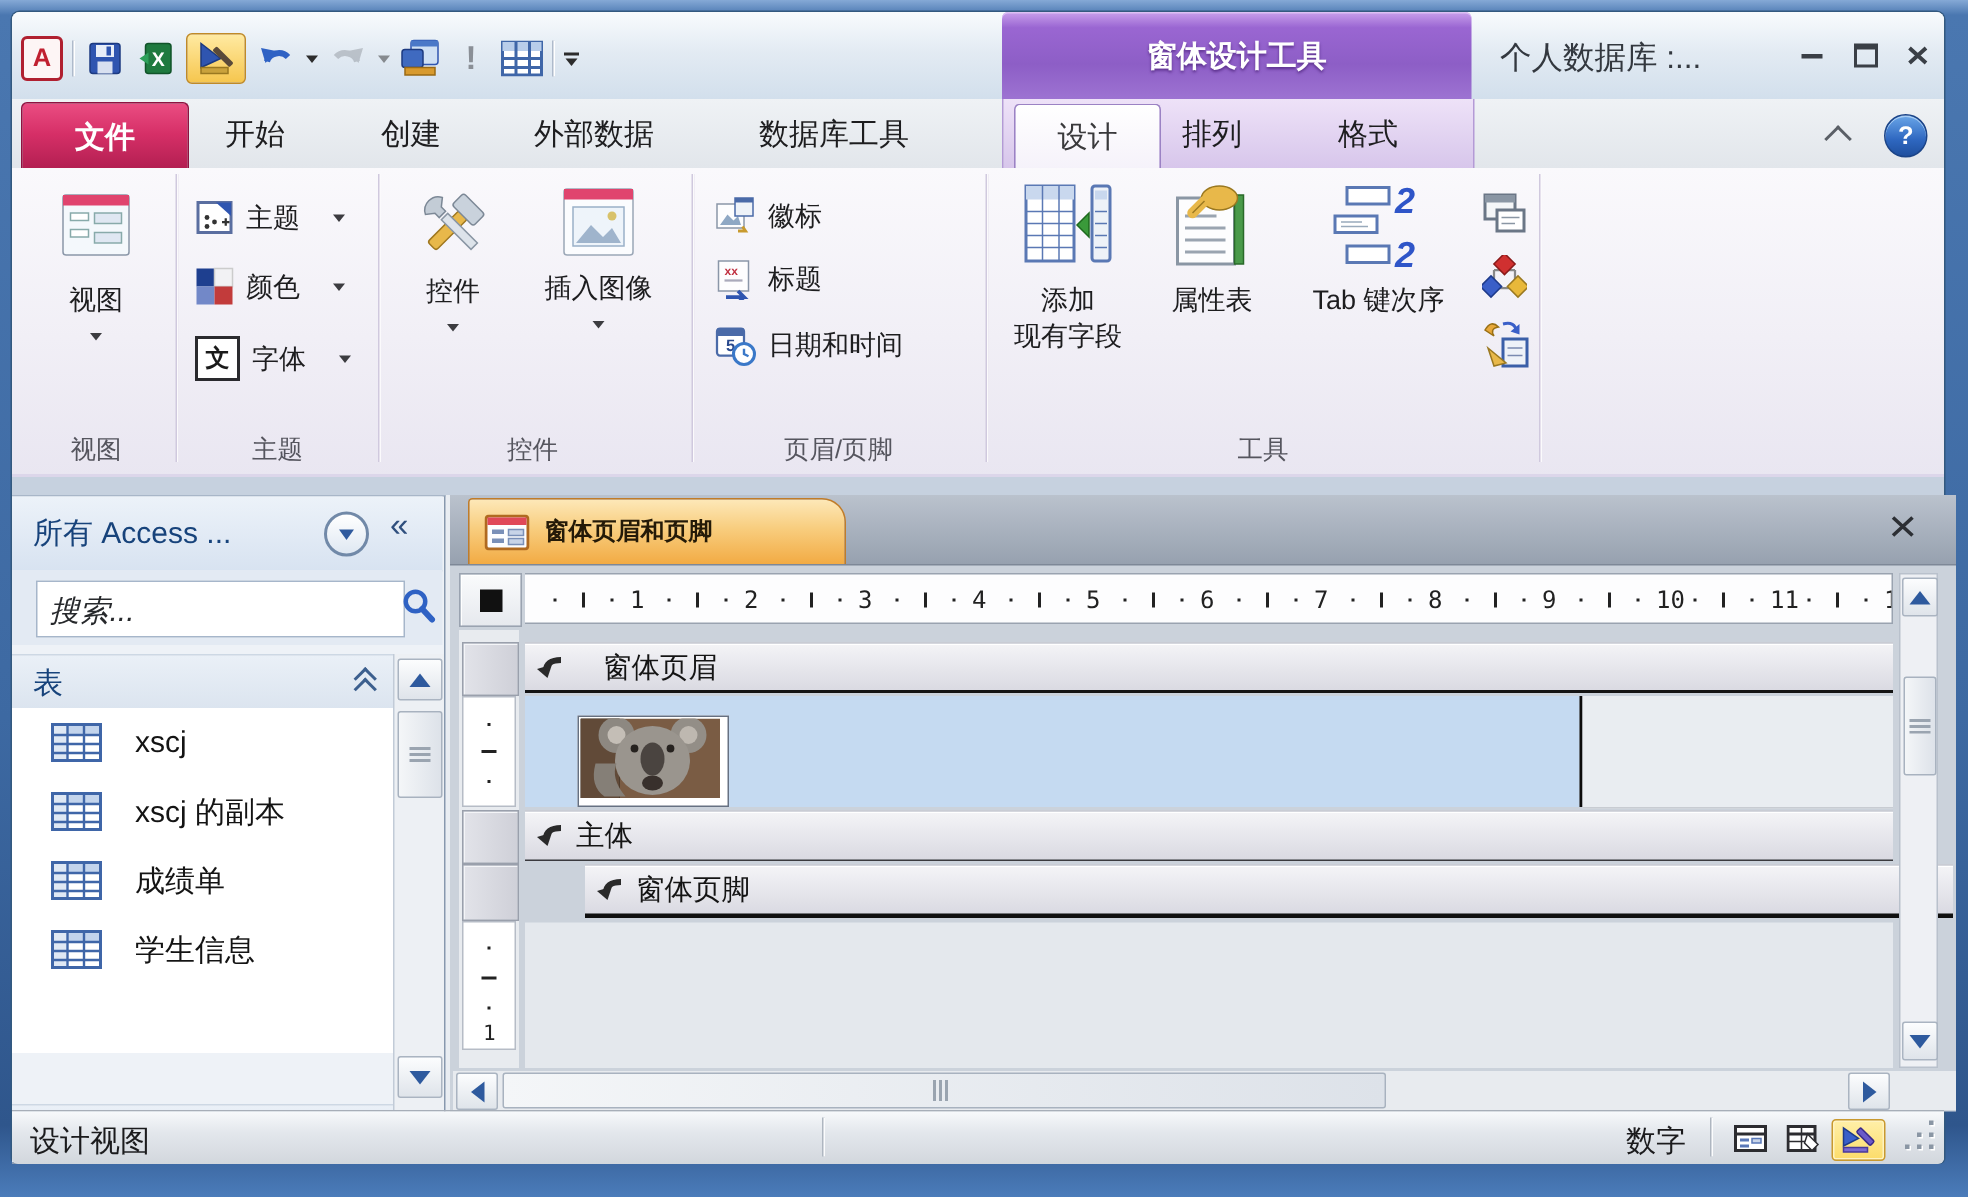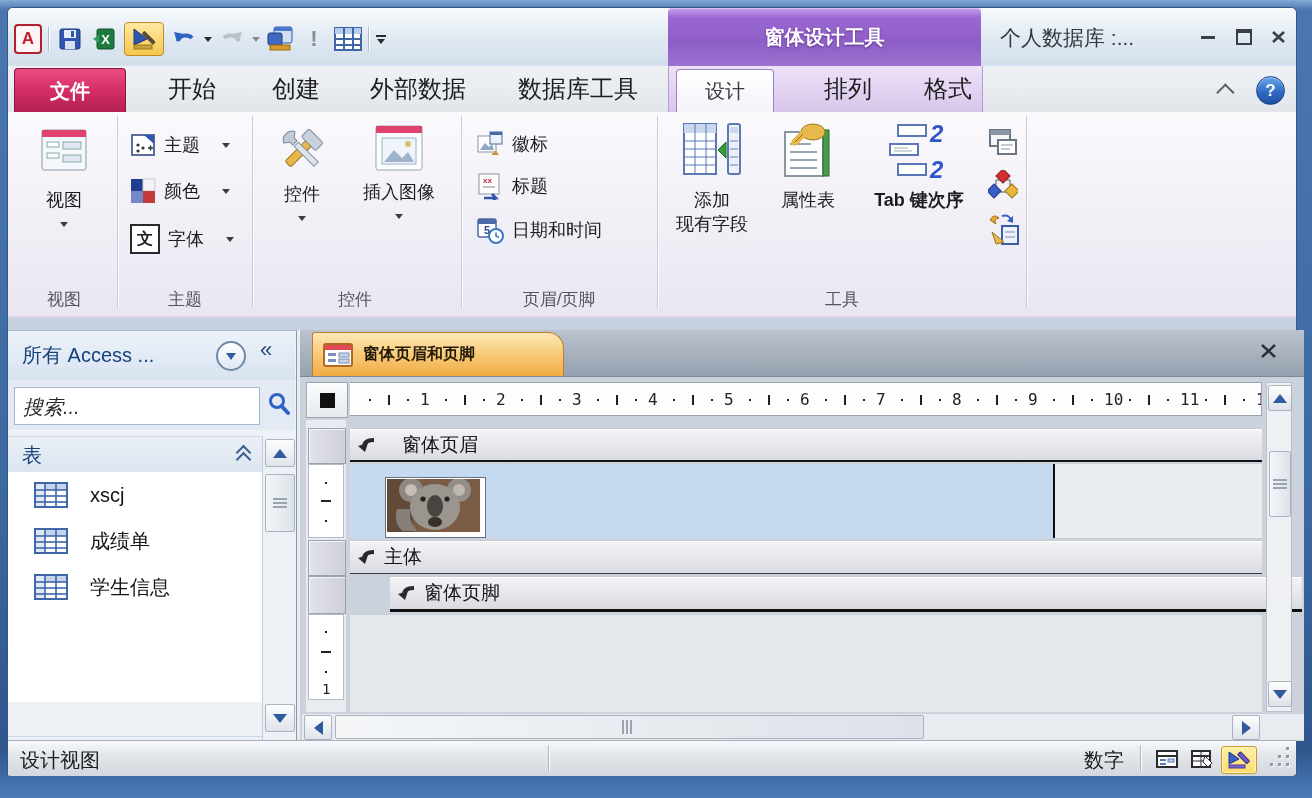--- a/index.html
+++ b/index.html
@@ -22,21 +22,21 @@
     box-shadow:inset 0 1px 0 #dcc0f4;display:flex;align-items:center;justify-content:center;}
   .ctx-title span{color:#fff;font-size:20px;font-weight:bold;text-shadow:0 1px 2px #5a2f8a;}
   .win-title{left:1000px;top:24px;width:190px;font-size:21px;color:#33383f;}
   .winctl{top:28px;width:24px;height:18px;display:flex;align-items:center;justify-content:center;}
   
   .tabrow{left:8px;top:66px;width:1288px;height:46px;background:linear-gradient(#eff2f5,#e2e6eb);}
   .ctx-tabzone{left:668px;top:66px;width:313px;height:46px;background:linear-gradient(#eee2f8,#d7c6eb);border-left:1px solid #b49ad6;border-right:1px solid #b49ad6;}
   .file-tab{left:14px;top:68px;width:110px;height:45px;border-radius:4px 4px 0 0;
     background:linear-gradient(#ea4d82 0%,#d62f67 45%,#b01e50 100%);border:1px solid #8e1240;border-bottom:none;
     display:flex;align-items:center;justify-content:center;color:#fff;font-weight:bold;font-size:20px;}
-  .rtab{top:66px;height:46px;display:flex;align-items:center;justify-content:flex-end;font-size:24px;color:#1d1d1f;}
+  .rtab{top:66px;height:46px;display:flex;align-items:center;justify-content:flex-start;font-size:20px;color:#1d1d1f;}
   .rtab-active{left:676px;top:69px;width:96px;height:43px;border:1px solid #9b82c4;border-bottom:none;border-radius:4px 4px 0 0;
     background:linear-gradient(#ffffff,#f5f2fa);display:flex;align-items:center;justify-content:center;font-size:20px;color:#3a3a3c;}
   .min-ribbon{left:1214px;top:80px;width:26px;height:20px;display:flex;align-items:center;justify-content:center;}
   .chev-up{width:11px;height:11px;border-left:2px solid #5a5f66;border-top:2px solid #5a5f66;transform:rotate(45deg) translateY(3px);}
   .help-btn{left:1256px;top:76px;width:27px;height:27px;border-radius:50%;
     background:linear-gradient(#6aa6e8,#2e67c0 60%,#1f4f9e);border:1px solid #1b4488;
     color:#fff;font-weight:bold;font-size:17px;display:flex;align-items:center;justify-content:center;box-shadow:inset 0 1px 0 #a8cdf4;}
   
   .ribbon{left:8px;top:112px;width:1288px;height:206px;
     background:linear-gradient(180deg,#faf9fc 0%,#f1eff6 55%,#e9e6f1 100%);
@@ -50,21 +50,21 @@
   .sm-caret{width:0;height:0;border-left:4px solid transparent;border-right:4px solid transparent;border-top:5px solid #3c3c40;}
   .fontbox{width:26px;height:26px;border:2px solid #2a2a2e;background:#fff;display:flex;align-items:center;justify-content:center;font-size:16px;font-weight:bold;color:#1a1a1a;}
   
   .nav{left:8px;top:330px;width:288px;height:410px;background:#eef2f7;border-right:1px solid #8798ad;border-top:1px solid #a8b6c8;}
   .nav-head{left:8px;top:331px;width:287px;height:49px;background:linear-gradient(#ecf2f9,#d8e3f1);border-bottom:1px solid #c3cfdd;}
   .nav-head-label{position:absolute;left:14px;top:11px;font-size:20px;color:#17437b;}
   .nav-dd{position:absolute;left:208px;top:10px;width:26px;height:26px;border:2px solid #7189a8;border-radius:50%;background:linear-gradient(#fff,#dfe8f2);display:flex;align-items:center;justify-content:center;}
   .nav-dd i{width:0;height:0;border-left:5px solid transparent;border-right:5px solid transparent;border-top:7px solid #2f5a9e;}
   .nav-collapse{position:absolute;left:252px;top:6px;font-size:22px;color:#2f4f7e;}
   .searchrow{left:8px;top:380px;width:287px;height:50px;background:#e3eaf3;}
-  .searchbox{position:absolute;left:6px;top:7px;width:244px;height:36px;background:#fff;border:1px solid #a6b6ca;}
+  .searchbox{position:absolute;left:16px;top:7px;width:244px;height:36px;background:#fff;border:1px solid #a6b6ca;}
   .searchbox span{position:absolute;left:8px;top:6px;font-size:20px;font-style:italic;color:#27292c;}
   .sec-head{left:8px;width:254px;height:36px;background:linear-gradient(#eaf0f7,#dbe4ef);border-top:1px solid #cdd8e4;border-bottom:1px solid #8c9cb2;}
   .sec-head .sec-label{position:absolute;left:14px;top:5px;font-size:20px;color:#17437b;}
   .chev2{position:absolute;left:228px;top:8px;width:16px;height:18px;}
   .chev2 b,.chev2 i{position:absolute;left:2px;width:9px;height:9px;border-left:2px solid #3c5f8e;border-top:2px solid #3c5f8e;}
   .chev2.up b{top:2px;transform:rotate(45deg);} .chev2.up i{top:9px;transform:rotate(45deg);}
   .chev2.dn b{top:0px;transform:rotate(225deg);} .chev2.dn i{top:7px;transform:rotate(225deg);}
   .tables-list{left:8px;top:472px;width:254px;height:230px;background:#fff;}
   .nav-item{position:relative;height:46px;display:flex;align-items:center;}
   .nav-item .nav-item-label{font-size:20px;color:#141414;margin-left:22px;}
@@ -400,21 +400,21 @@
 <div class="abs bigbtn" style="left:856px;top:122px;width:126px;">
   <svg width="62" height="58" viewBox="0 0 62 58">
       <rect x="10" y="3" width="28" height="11" fill="#fff" stroke="#5a78b4" stroke-width="2"></rect>
       <rect x="2" y="22" width="28" height="11" fill="#fff" stroke="#5a78b4" stroke-width="2"></rect>
       <line x1="6" y1="26" x2="20" y2="26" stroke="#9ab"></line>
       <line x1="6" y1="29" x2="24" y2="29" stroke="#9ab"></line>
       <rect x="10" y="42" width="28" height="11" fill="#fff" stroke="#5a78b4" stroke-width="2"></rect>
       <text x="42" y="20" font-size="24" font-weight="bold" fill="#2f55c8" font-style="italic">2</text>
       <text x="42" y="56" font-size="24" font-weight="bold" fill="#2f55c8" font-style="italic">2</text>
     </svg>
-  <span class="blabel" style="margin-top:8px;font-weight:bold;">Tab 键次序</span>
+  <span class="blabel" style="margin-top:8px;">Tab 键次序</span>
 </div>
 <div class="abs" style="left:988px;top:128px;">
   <svg width="30" height="28" viewBox="0 0 30 28">
       <rect x="2" y="2" width="20" height="16" fill="#f4f6f8" stroke="#6a7686" stroke-width="2"></rect>
       <rect x="2" y="2" width="20" height="5" fill="#8a96a4"></rect>
       <rect x="10" y="12" width="18" height="14" fill="#fff" stroke="#6a7686" stroke-width="2"></rect>
       <line x1="13" y1="17" x2="25" y2="17" stroke="#8a96a4"></line>
       <line x1="13" y1="21" x2="22" y2="21" stroke="#8a96a4"></line>
     </svg>
 </div>
@@ -473,20 +473,35 @@
           <rect x="2" y="2" width="30" height="6" fill="#c3d4ec"></rect>
           <rect x="2" y="2" width="9" height="22" fill="#dfe8f4"></rect>
           <line x1="11" y1="1" x2="11" y2="25" stroke="#3f66a8" stroke-width="1.6"></line>
           <line x1="22" y1="1" x2="22" y2="25" stroke="#3f66a8" stroke-width="1.6"></line>
           <line x1="1" y1="8" x2="33" y2="8" stroke="#3f66a8" stroke-width="1.6"></line>
           <line x1="1" y1="14" x2="33" y2="14" stroke="#3f66a8" stroke-width="1.6"></line>
           <line x1="1" y1="20" x2="33" y2="20" stroke="#3f66a8" stroke-width="1.6"></line>
         </svg>
     </span>
     <span class="nav-item-label">xscj</span>
+  </div>
+    <div class="nav-item">
+    <span class="tbl-icon">
+      <svg width="34" height="26" viewBox="0 0 34 26">
+          <rect x="1" y="1" width="32" height="24" fill="#fff" stroke="#3f66a8" stroke-width="2"></rect>
+          <rect x="2" y="2" width="30" height="6" fill="#c3d4ec"></rect>
+          <rect x="2" y="2" width="9" height="22" fill="#dfe8f4"></rect>
+          <line x1="11" y1="1" x2="11" y2="25" stroke="#3f66a8" stroke-width="1.6"></line>
+          <line x1="22" y1="1" x2="22" y2="25" stroke="#3f66a8" stroke-width="1.6"></line>
+          <line x1="1" y1="8" x2="33" y2="8" stroke="#3f66a8" stroke-width="1.6"></line>
+          <line x1="1" y1="14" x2="33" y2="14" stroke="#3f66a8" stroke-width="1.6"></line>
+          <line x1="1" y1="20" x2="33" y2="20" stroke="#3f66a8" stroke-width="1.6"></line>
+        </svg>
+    </span>
+    <span class="nav-item-label">xscj 的副本</span>
   </div>
     <div class="nav-item">
     <span class="tbl-icon">
       <svg width="34" height="26" viewBox="0 0 34 26">
           <rect x="1" y="1" width="32" height="24" fill="#fff" stroke="#3f66a8" stroke-width="2"></rect>
           <rect x="2" y="2" width="30" height="6" fill="#c3d4ec"></rect>
           <rect x="2" y="2" width="9" height="22" fill="#dfe8f4"></rect>
           <line x1="11" y1="1" x2="11" y2="25" stroke="#3f66a8" stroke-width="1.6"></line>
           <line x1="22" y1="1" x2="22" y2="25" stroke="#3f66a8" stroke-width="1.6"></line>
           <line x1="1" y1="8" x2="33" y2="8" stroke="#3f66a8" stroke-width="1.6"></line>

